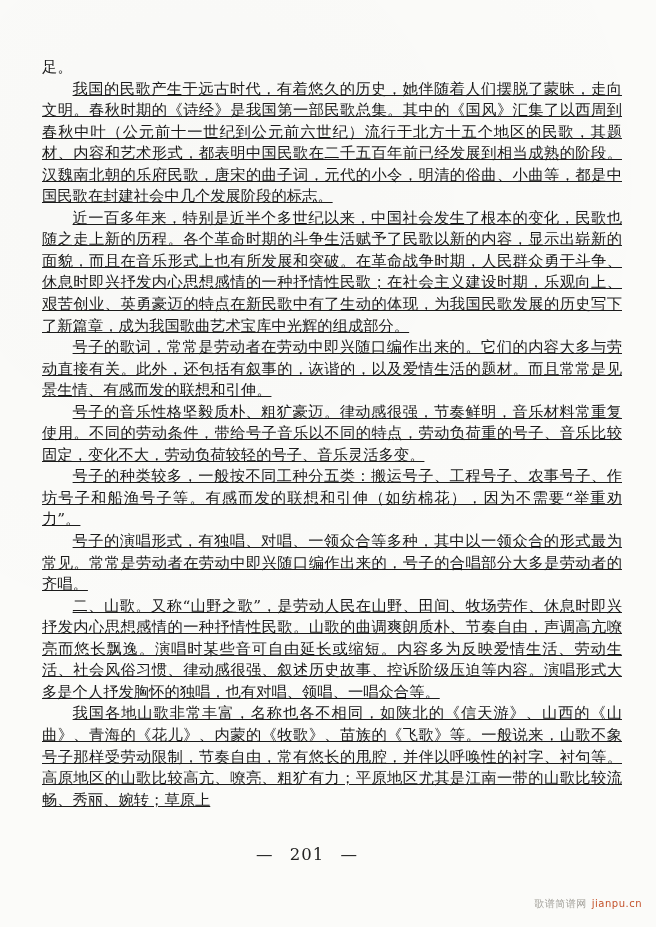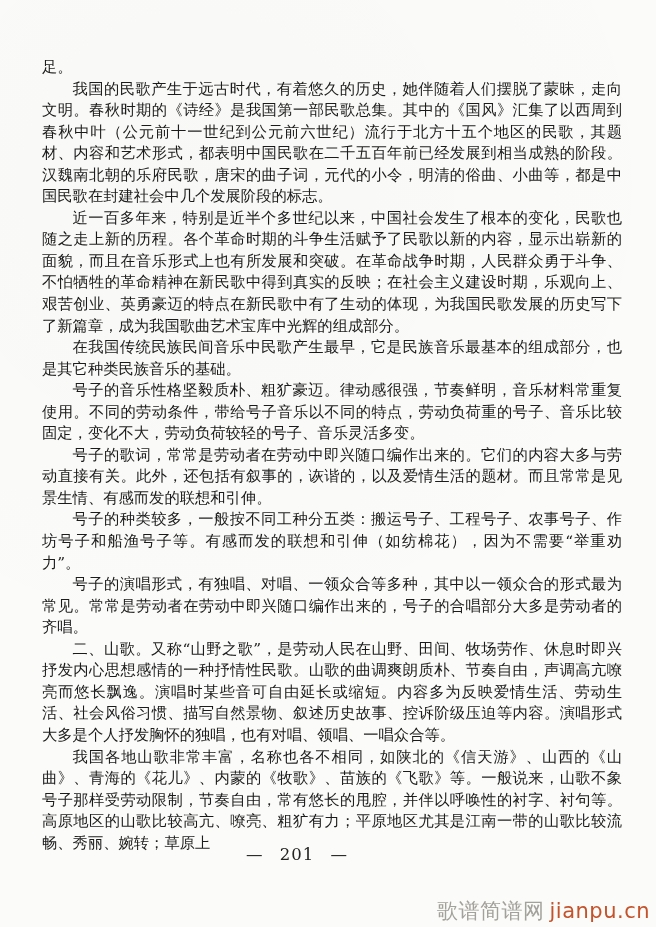--- a/index.html
+++ b/index.html
@@ -31,63 +31,63 @@
   .para {
     margin: 0;
     font-size: 15.3px;
     line-height: 21.55px;
     text-align: justify;
     letter-spacing: 0;
     word-break: break-all;
   }
   .para.indent {
     text-indent: 2em;
+    text-decoration: underline;
   }
   .footer {
     position: absolute;
     top: 845px;
-    left: 44px;
+    left: 54px;
     width: 580px;
     text-align: center;
     transform: translateX(-37px);
     font-size: 16.5px;
   }
   .footer .pageno-wrap {
     display: inline-block;
     word-spacing: 10px;
     letter-spacing: 1px;
     color: #222;
   }
   .watermark {
     position: absolute;
     top: 897px;
-    right: 6px;
-    font-size: 21px;
+    right: 14px;
+    font-size: 10px;
     font-family: "DejaVu Sans", "Liberation Sans", sans-serif;
     letter-spacing: 0.5px;
     white-space: nowrap;
   }
   .watermark .site-name { }
   .watermark .site-url { margin-left: 5px; }
 </style>
 </head>
 <body style="background: rgb(251, 251, 249); color: rgb(27, 27, 27);">
 
 <div class="page">
 
   <div class="text-column" id="text-column">
       <p class="para">足。</p>
       <p class="para indent">我国的民歌产生于远古时代，有着悠久的历史，她伴随着人们摆脱了蒙昧，走向文明。春秋时期的《诗经》是我国第一部民歌总集。其中的《国风》汇集了以西周到春秋中叶（公元前十一世纪到公元前六世纪）流行于北方十五个地区的民歌，其题材、内容和艺术形式，都表明中国民歌在二千五百年前已经发展到相当成熟的阶段。汉魏南北朝的乐府民歌，唐宋的曲子词，元代的小令，明清的俗曲、小曲等，都是中国民歌在封建社会中几个发展阶段的标志。</p>
-      <p class="para indent">近一百多年来，特别是近半个多世纪以来，中国社会发生了根本的变化，民歌也随之走上新的历程。各个革命时期的斗争生活赋予了民歌以新的内容，显示出崭新的面貌，而且在音乐形式上也有所发展和突破。在革命战争时期，人民群众勇于斗争、不怕牺牲的革命精神在新民歌中得到真实的反映；在社会主义建设时期，乐观向上、艰苦创业、英勇豪迈的特点在新民歌中有了生动的体现，为我国民歌发展的历史写下了新篇章，成为我国歌曲艺术宝库中光辉的组成部分。</p>
-      <p class="para indent">在我国传统民族民间音乐中民歌产生最早，它是民族音乐最基本的组成部分，也是其它种类民族音乐的基础。</p>
+      <p class="para indent">近一百多年来，特别是近半个多世纪以来，中国社会发生了根本的变化，民歌也随之走上新的历程。各个革命时期的斗争生活赋予了民歌以新的内容，显示出崭新的面貌，而且在音乐形式上也有所发展和突破。在革命战争时期，人民群众勇于斗争、休息时即兴抒发内心思想感情的一种抒情性民歌；在社会主义建设时期，乐观向上、艰苦创业、英勇豪迈的特点在新民歌中有了生动的体现，为我国民歌发展的历史写下了新篇章，成为我国歌曲艺术宝库中光辉的组成部分。</p>
+      <p class="para indent">号子的歌词，常常是劳动者在劳动中即兴随口编作出来的。它们的内容大多与劳动直接有关。此外，还包括有叙事的，诙谐的，以及爱情生活的题材。而且常常是见景生情、有感而发的联想和引伸。</p>
       <p class="para indent">号子的音乐性格坚毅质朴、粗犷豪迈。律动感很强，节奏鲜明，音乐材料常重复使用。不同的劳动条件，带给号子音乐以不同的特点，劳动负荷重的号子、音乐比较固定，变化不大，劳动负荷较轻的号子、音乐灵活多变。</p>
-      <p class="para indent">号子的歌词，常常是劳动者在劳动中即兴随口编作出来的。它们的内容大多与劳动直接有关。此外，还包括有叙事的，诙谐的，以及爱情生活的题材。而且常常是见景生情、有感而发的联想和引伸。</p>
       <p class="para indent">号子的种类较多，一般按不同工种分五类：搬运号子、工程号子、农事号子、作坊号子和船渔号子等。有感而发的联想和引伸（如纺棉花），因为不需要“举重劝力”。</p>
       <p class="para indent">号子的演唱形式，有独唱、对唱、一领众合等多种，其中以一领众合的形式最为常见。常常是劳动者在劳动中即兴随口编作出来的，号子的合唱部分大多是劳动者的齐唱。</p>
-      <p class="para indent">二、山歌。又称“山野之歌”，是劳动人民在山野、田间、牧场劳作、休息时即兴抒发内心思想感情的一种抒情性民歌。山歌的曲调爽朗质朴、节奏自由，声调高亢嘹亮而悠长飘逸。演唱时某些音可自由延长或缩短。内容多为反映爱情生活、劳动生活、社会风俗习惯、描写自然景物、叙述历史故事、控诉阶级压迫等内容。演唱形式大多是个人抒发胸怀的独唱，也有对唱、领唱、一唱众合等。</p>
+      <p class="para indent">二、山歌。又称“山野之歌”，是劳动人民在山野、田间、牧场劳作、休息时即兴抒发内心思想感情的一种抒情性民歌。山歌的曲调爽朗质朴、节奏自由，声调高亢嘹亮而悠长飘逸。演唱时某些音可自由延长或缩短。内容多为反映爱情生活、劳动生活、社会风俗习惯、律动感很强、叙述历史故事、控诉阶级压迫等内容。演唱形式大多是个人抒发胸怀的独唱，也有对唱、领唱、一唱众合等。</p>
       <p class="para indent">我国各地山歌非常丰富，名称也各不相同，如陕北的《信天游》、山西的《山曲》、青海的《花儿》、内蒙的《牧歌》、苗族的《飞歌》等。一般说来，山歌不象号子那样受劳动限制，节奏自由，常有悠长的甩腔，并伴以呼唤性的衬字、衬句等。高原地区的山歌比较高亢、嘹亮、粗犷有力；平原地区尤其是江南一带的山歌比较流畅、秀丽、婉转；草原上</p>
     </div>
 
   <div class="footer">
     <span class="pageno-wrap">— 201 —</span>
   </div>
 
   <div class="watermark">
     <span class="site-name" style="color: rgb(163, 161, 155);">歌谱简谱网</span><span class="site-url" style="color: rgb(196, 83, 44);">jianpu.cn</span>
   </div>

